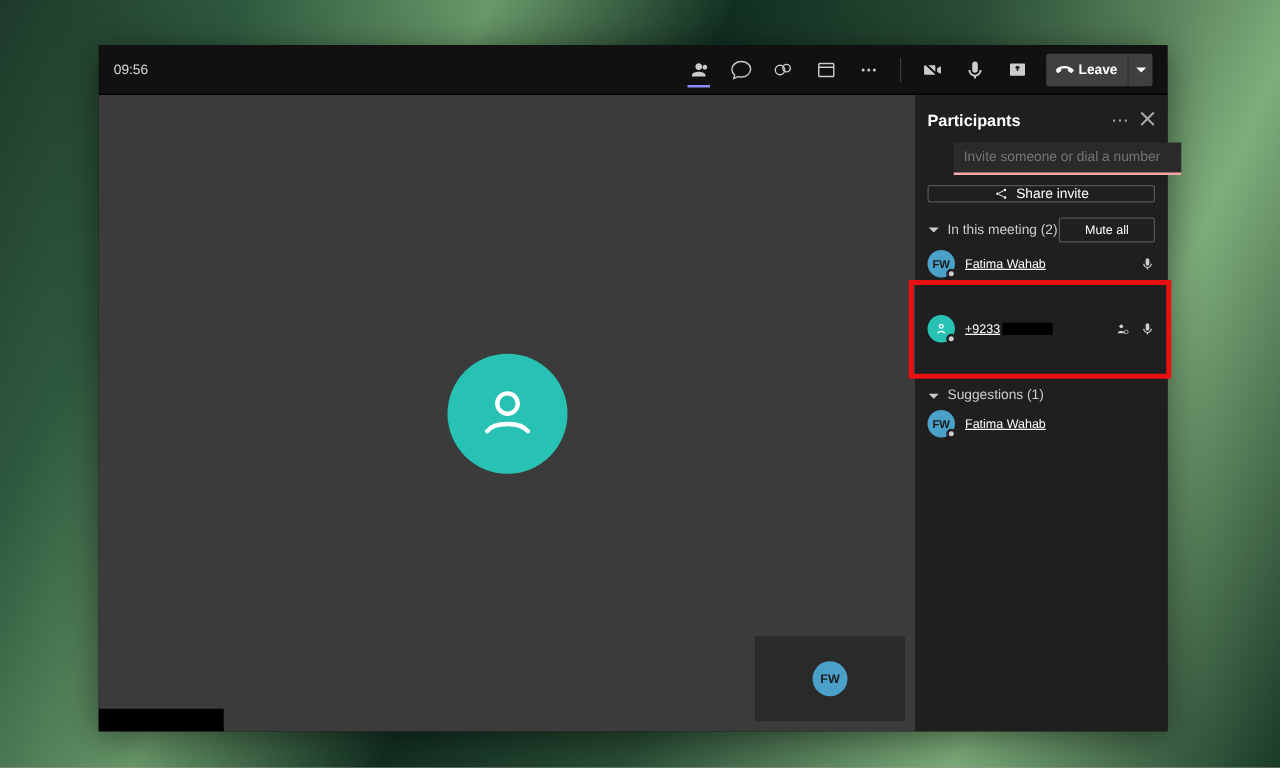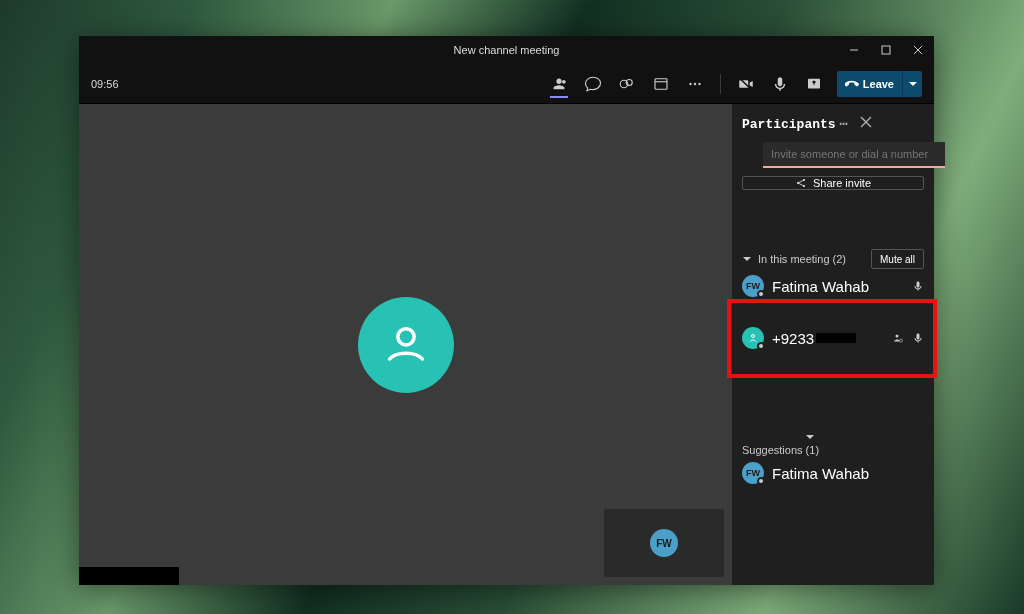--- a/index.html
+++ b/index.html
@@ -58,21 +58,21 @@
     position: relative;
   }
   .tb-btn svg { width: 18px; height: 18px; fill: #ccc; }
   .tb-sep { width: 1px; height: 20px; background: #3a3a3a; margin: 0 8px; }
   .tb-btn.active::after {
     content: ""; position: absolute; bottom: 6px; left: 8px; right: 8px;
     height: 2px; background: #8c8cff;
   }
 
   .leave-btn {
-    background: #0c4a6e; color: #fff;
+    background: #404040; color: #fff;
     height: 26px; display: flex; align-items: center;
     border-radius: 2px; overflow: hidden; margin-left: 6px;
   }
   .leave-main { display: flex; align-items: center; padding: 0 8px; gap: 4px; font-size: 11px; font-weight: 600; }
   .leave-main svg { width: 14px; height: 14px; fill: #fff; }
   .leave-drop { width: 20px; height: 26px; display:flex; align-items:center; justify-content:center; border-left:1px solid rgba(0,0,0,0.25); }
   .leave-drop svg { width: 10px; height:10px; fill:#fff; }
 
   
   .main {
@@ -113,23 +113,22 @@
   
   .panel {
     width: 202px;
     background: #201f1f;
     display: flex; flex-direction: column;
     padding: 6px 10px 10px 10px;
     gap: 8px;
     position: relative;
   }
   .panel-header {
-    display: flex; align-items: center; 
+    display: flex; align-items: center; justify-content: space-between;
     padding: 6px 0 2px;
-    font-family: Liberation Mono, monospace;
   }
   .panel-title { font-size: 13px; font-weight: 700; color: #fff; }
   .panel-actions { display: flex; align-items:center; gap: 8px; }
   .panel-actions .dot { width: 16px; height: 16px; display:flex; align-items:center; justify-content:center; color:#aaa; font-size:14px; line-height:1; }
   .panel-actions .close-p svg { width:12px; height:12px; stroke:#aaa; fill:none; stroke-width:1.5; }
 
   .invite-input {
     background: #2b2a2a; color: #aaa;
     border: none; outline: none;
     border-bottom: 2px solid #fca5a5;
@@ -144,25 +143,25 @@
     display: flex; align-items: center; justify-content: center; gap: 6px;
     font-size: 11px; border-radius: 2px;
   }
   .share-invite svg { width:12px; height:12px; fill:#fff; }
 
   .section {
     margin-top: 4px;
   }
   .section-header {
     display:flex; align-items:center; justify-content: space-between;
-    font-size: 11px; color:#ccc;margin-top:47px;
+    font-size: 11px; color:#ccc;
   }
   .section-header .caret { width:10px; height:10px; fill:#ccc; margin-right:4px; }
   .mute-all {
-    height: 20px; padding: 0 8px;
+    height: 20px; padding: 0 20px;
     border: 1px solid #555; color:#fff; font-size:10px;
     display:flex; align-items:center; border-radius:2px;
   }
 
   .participant-row {
     display:flex; align-items:center; gap: 8px;
     padding: 6px 0;
     position: relative;
   }
   .p-avatar {
@@ -176,22 +175,22 @@
   .p-avatar .presence {
     position:absolute; right:-1px; bottom:-1px;
     width:8px; height:8px; border-radius:50%; background:#201f1f;
     border:1px solid #201f1f;
   }
   .p-avatar .presence::after {
     content:""; display:block; width:4px; height:4px; border-radius:50%;
     background:#ccc; margin:1px;
   }
   .p-name {
-    font-size: 15px; color:#fff; flex:1; overflow:hidden; white-space:nowrap;
-    display:flex; align-items:center; gap:2px;
+    font-size: 10px; color:#fff; flex:1; overflow:hidden; white-space:nowrap;
+    display:flex; align-items:center; gap:2px;text-decoration:underline;
   }
   .p-name .redact {
     display:inline-block; width:40px; height:10px; background:#000;
   }
   .p-icons { display:flex; align-items:center; gap:8px; }
   .p-icons svg { width:12px; height:12px; fill:#ccc; }
 
   .phone-glyph svg { width:12px; height:12px; stroke:#fff; fill:none; stroke-width:2; }
 
   .highlight-box {
@@ -202,41 +201,20 @@
     pointer-events: none;
   }
   .phone-participant-wrapper { position: relative; }
 
 </style>
 </head>
 <body>
 
 <div class="app-window">
 
-  <div class="titlebar">
-    <span class="title-text">New channel meeting</span>
-    <div class="window-controls">
-      <div class="win-btn">
-        <svg viewBox="0 0 10 10">
-            <line x1="1" y1="5" x2="9" y2="5"></line>
-          </svg>
-      </div>
-      <div class="win-btn">
-        <svg viewBox="0 0 10 10">
-            <rect x="1" y="1" width="8" height="8"></rect>
-          </svg>
-      </div>
-      <div class="win-btn">
-        <svg viewBox="0 0 10 10">
-            <line x1="1" y1="1" x2="9" y2="9"></line>
-            <line x1="9" y1="1" x2="1" y2="9"></line>
-          </svg>
-      </div>
-    </div>
-  </div>
 
   <div class="toolbar">
     <span class="meeting-time">09:56</span>
     <div class="toolbar-spacer"></div>
     <div class="tb-group">
       <div class="tb-btn active">
         <svg viewBox="0 0 24 24">
             <path d="M12 12c2 0 3.6-1.6 3.6-3.6S14 4.8 12 4.8 8.4 6.4 8.4 8.4 10 12 12 12zm0 1.8c-2.4 0-7.2 1.2-7.2 3.6V19h14.4v-1.6c0-2.4-4.8-3.6-7.2-3.6zM18.5 11.5c1.4 0 2.5-1.1 2.5-2.5s-1.1-2.5-2.5-2.5-2.5 1.1-2.5 2.5 1.1 2.5 2.5 2.5z"></path>
           </svg>
       </div>
@@ -389,21 +367,21 @@
               <svg viewBox="0 0 24 24">
                   <path d="M12 15c1.7 0 3-1.3 3-3V6c0-1.7-1.3-3-3-3S9 4.3 9 6v6c0 1.7 1.3 3 3 3zm5-3c0 2.8-2.2 5-5 5s-5-2.2-5-5H5c0 3.5 2.6 6.4 6 6.9V21h2v-2.1c3.4-.5 6-3.4 6-6.9h-2z"></path>
                 </svg>
             </div>
           </div>
         </div>
       </div>
 
       <div class="section">
         <div class="section-header">
-          <span style="display:flex;align-items:flex-end;gap:2px;flex-direction:column;">
+          <span style="display:flex;align-items:flex-end;gap:2px;">
             <svg class="caret" viewBox="0 0 10 10">
                 <path d="M1 3l4 4 4-4z"></path>
               </svg>
             <span>Suggestions (1)</span>
           </span>
         </div>
 
         <div class="participant-row">
           <div class="p-avatar">
             <span>FW</span>

